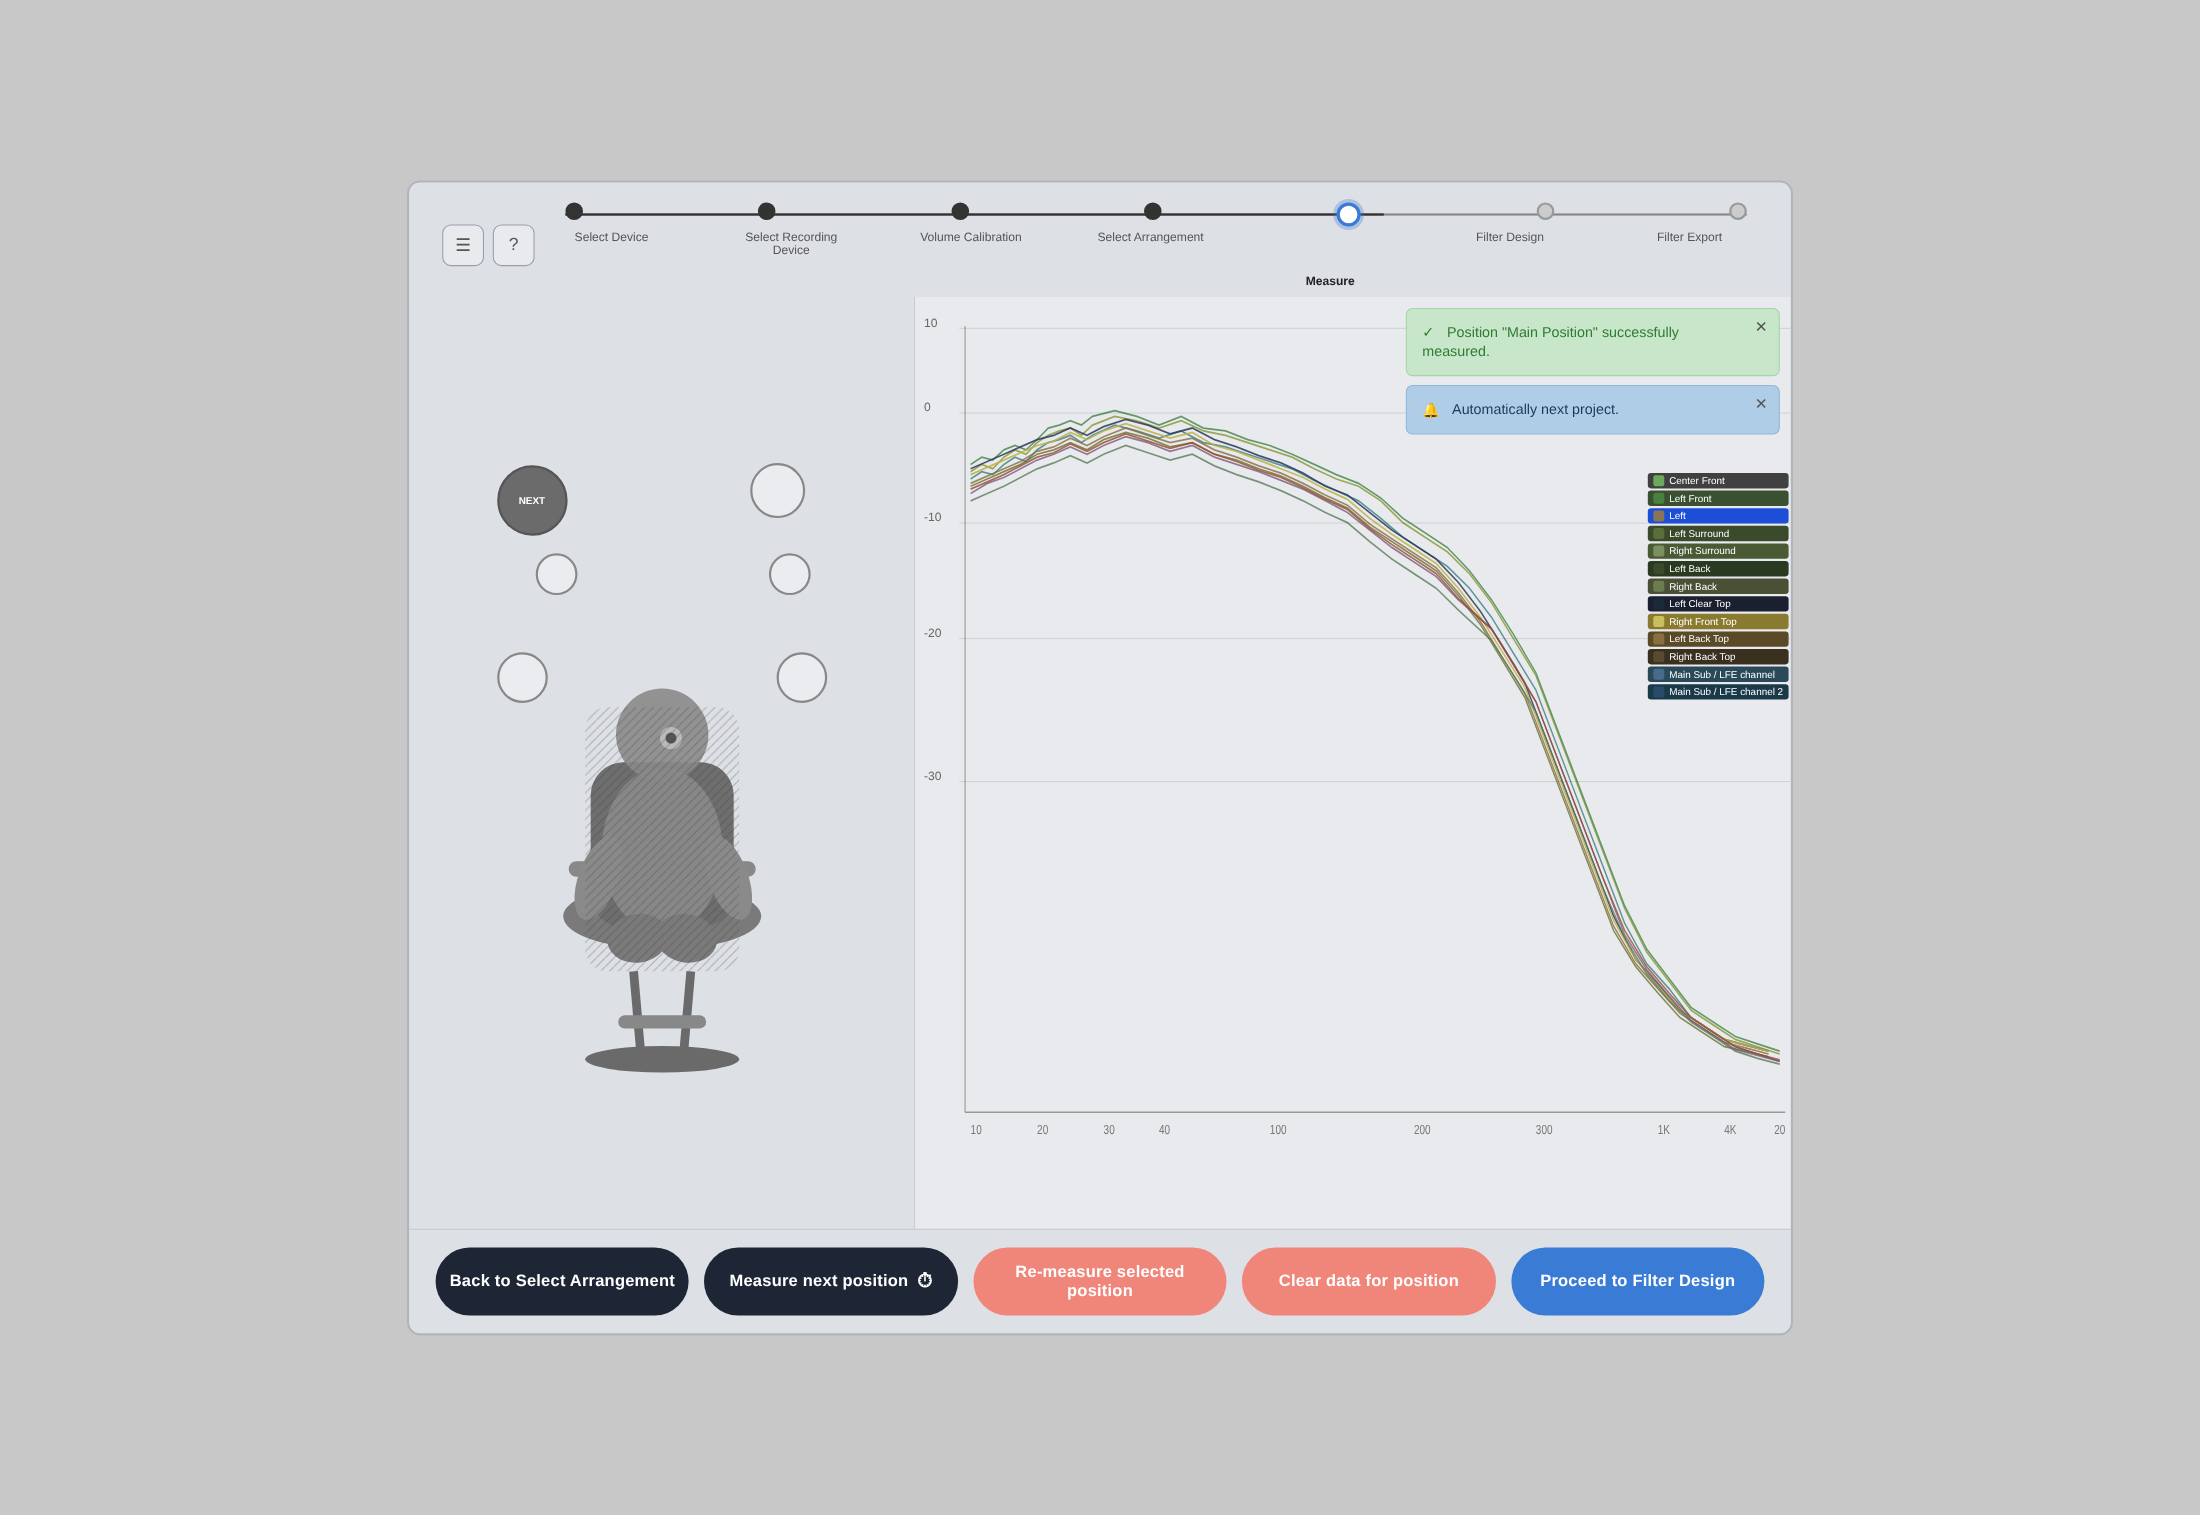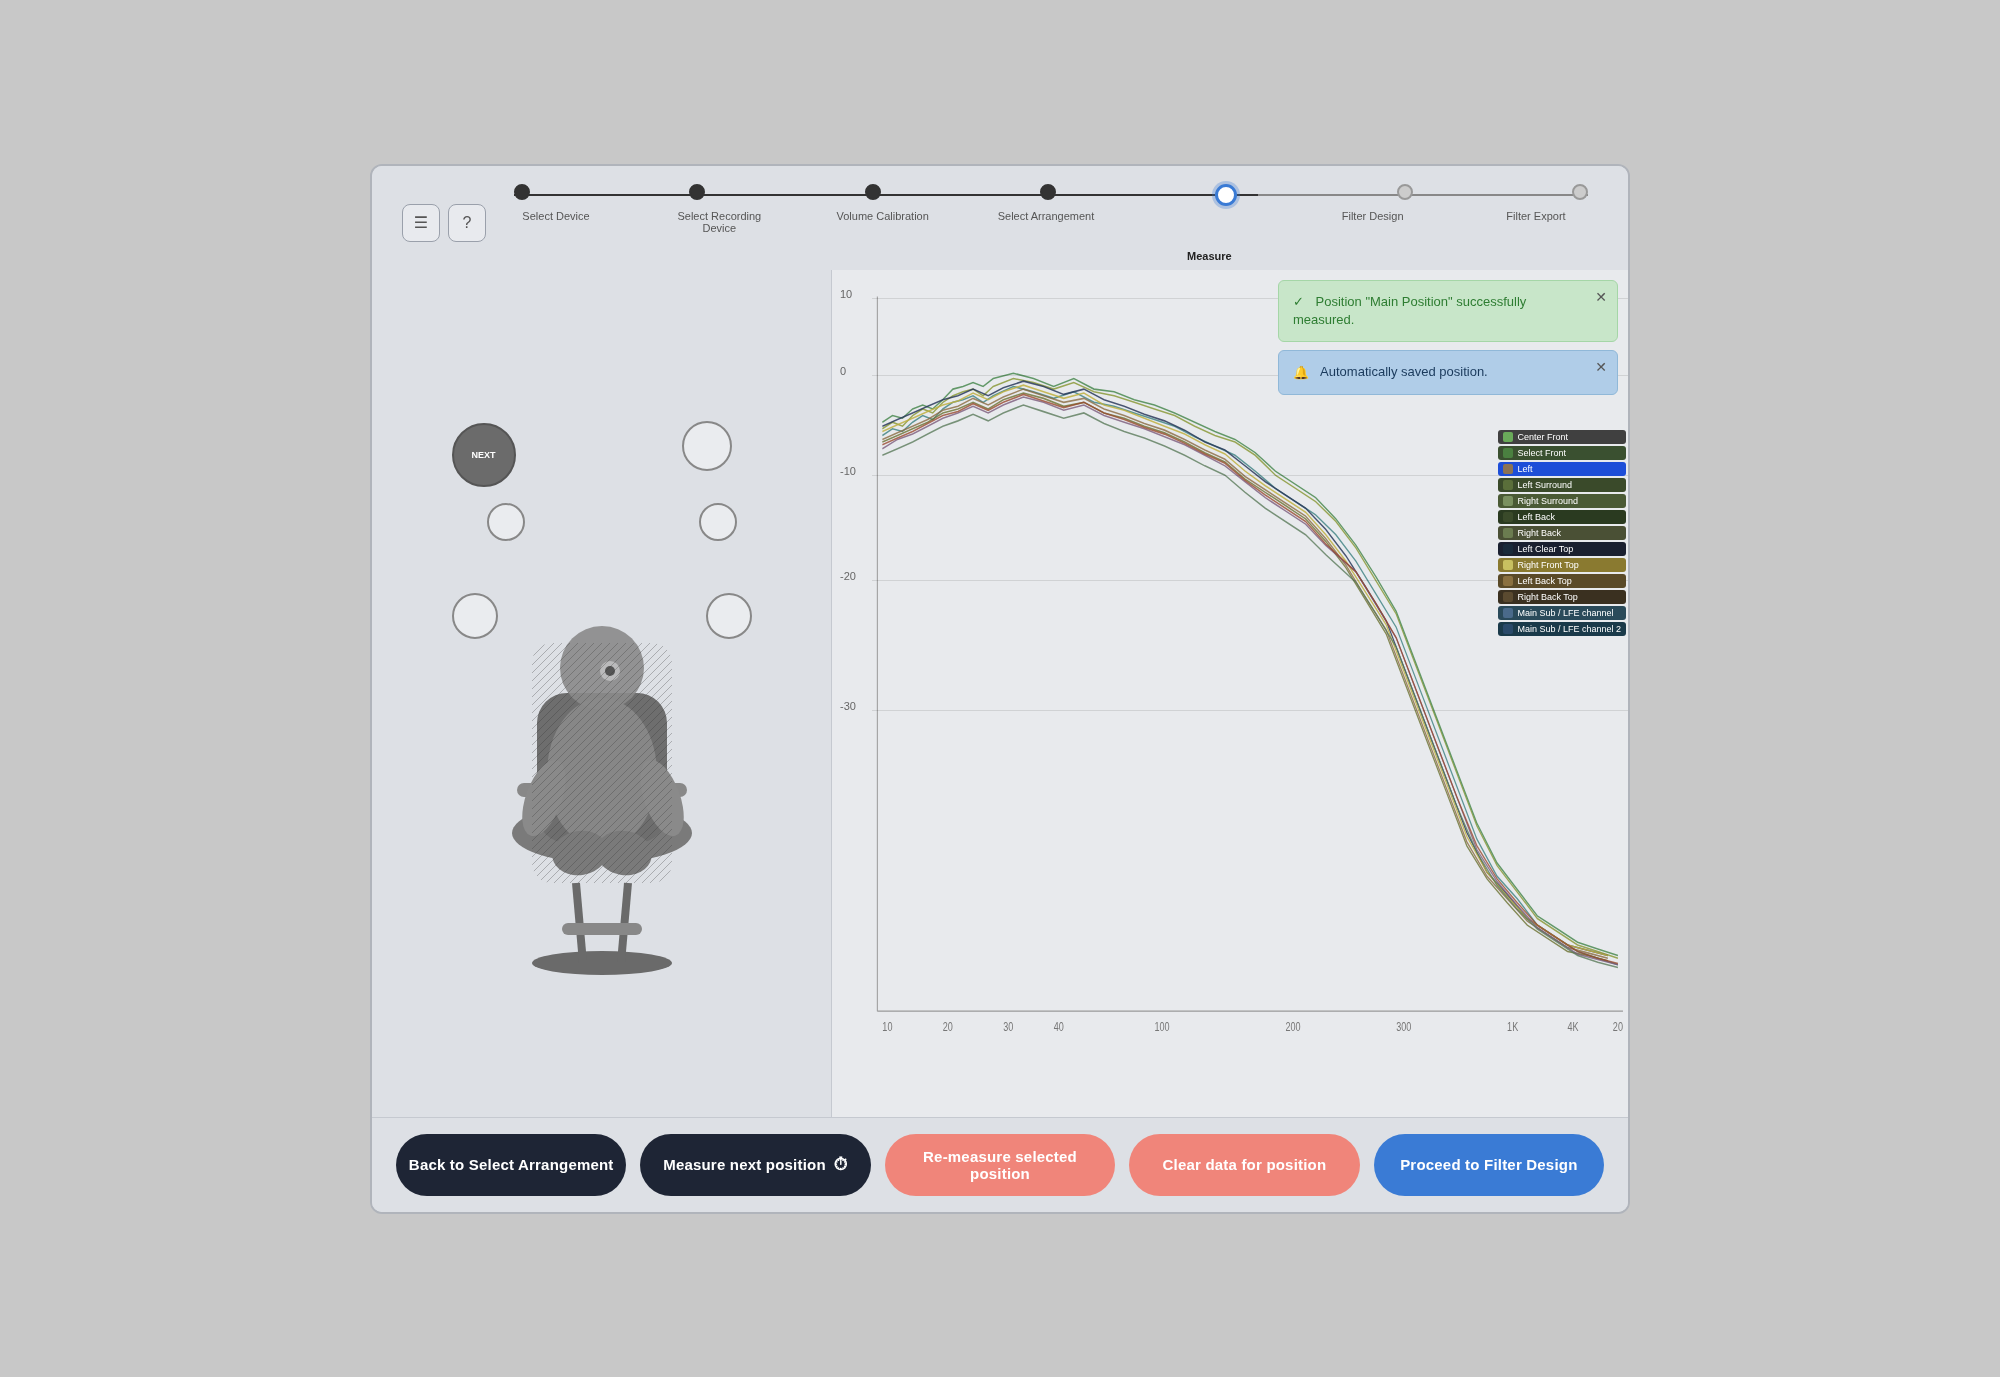--- a/index.html
+++ b/index.html
@@ -436,21 +436,21 @@
       </svg>
 
       
       <div class="legend">
         <div class="legend-item" style="background:#404040;">
           <div class="legend-swatch" style="background:#6aaa5a;"></div>
           <span>Center Front</span>
         </div>
         <div class="legend-item" style="background:#3a5030;">
           <div class="legend-swatch" style="background:#4a8040;"></div>
-          <span>Select Front</span>
+          <span>Left Front</span>
         </div>
         <div class="legend-item" style="background:#1d4ed8;">
           <div class="legend-swatch" style="background:#8b7355;"></div>
           <span>Left</span>
         </div>
         <div class="legend-item" style="background:#3a4a2a;">
           <div class="legend-swatch" style="background:#5a6e3a;"></div>
           <span>Left Surround</span>
         </div>
         <div class="legend-item" style="background:#4a5a35;">
@@ -493,21 +493,21 @@
 
       
       <div class="notifications">
         <div class="notification success">
           <span class="notification-icon">✓</span>
           <span>Position "Main Position" successfully measured.</span>
           <button class="notification-close">✕</button>
         </div>
         <div class="notification info">
           <span class="notification-icon">🔔</span>
-          <span>Automatically saved position.</span>
+          <span>Automatically next project.</span>
           <button class="notification-close">✕</button>
         </div>
       </div>
     </div>
   </div>
 
   <div class="bottom-bar">
     <button class="btn btn-dark">
       <span>Back to Select Arrangement</span>
     </button>

